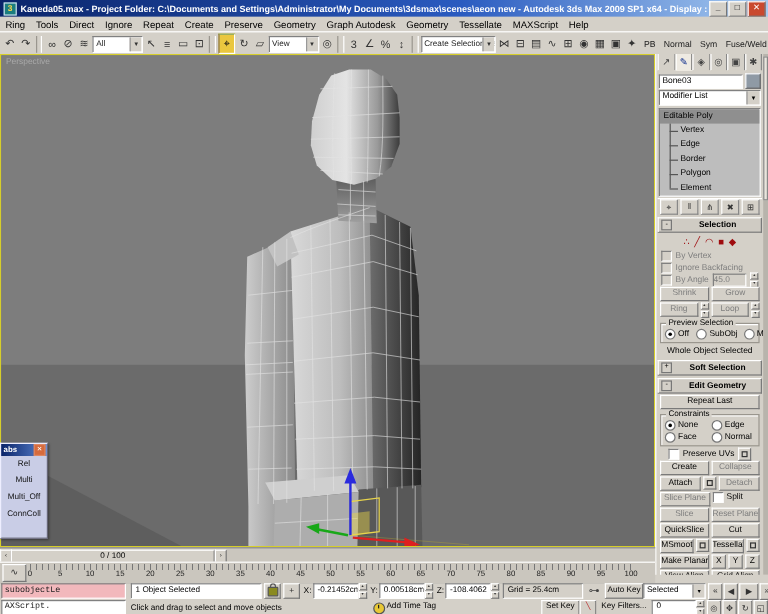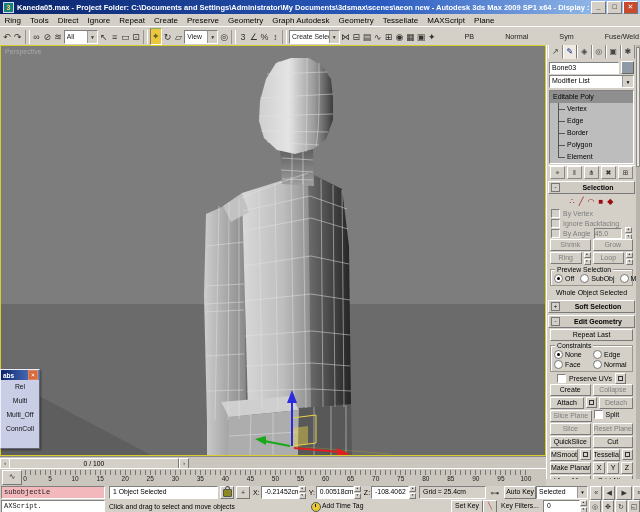--- a/index.html
+++ b/index.html
@@ -26,21 +26,21 @@
     background:#d4d0c8;border-top:1px solid #fff;border-bottom:1px solid #9a968e;padding-left:2px;gap:1px;}
   .toolbar span{display:inline-flex;align-items:center;justify-content:center;}
   .toolbar .tbi{width:13px;height:15px;font-size:9px;color:#333;}
   .toolbar .tbi.active{background:#eac73f;border:1px solid;border-color:#8a6 #fff #fff #875;color:#111;}
   .toolbar .t-sep{width:4px;height:14px;border-left:1px solid #9a968e;border-right:1px solid #fff;margin:0 1px;}
   .toolbar .t-dd{width:40px;height:12px;background:#fff;border:1px solid;border-color:#808080 #fff #fff #808080;
      font-size:6.8px;justify-content:flex-start;padding-left:2px;position:relative;color:#222;white-space:nowrap;overflow:hidden;}
   .toolbar .t-dd::after{content:"▼";position:absolute;right:0;top:0;bottom:0;width:9px;background:#d4d0c8;
      border-left:1px solid #999;font-size:5px;display:flex;align-items:center;justify-content:center;color:#333;}
   .toolbar span[data-name="named-selection-sets-field"]{width:62px;}
-  .toolbar .t-text{padding:0 3px;font-size:7.2px;color:#222;height:15px;margin-left:24px;}
+  .toolbar .t-text{padding:0 3px;font-size:7.2px;color:#222;height:15px;}
   
   .viewport{position:absolute;left:0;top:45px;width:546px;height:411px;border:1px solid #d6ce2a;box-sizing:border-box;background:#7d7d7d;}
   .viewport svg{position:absolute;left:0;top:0;}
   .vplabel{position:absolute;left:4px;top:2px;color:#a9a9a9;font-size:7px;}
   
   .absdlg{position:absolute;left:0px;top:369px;width:38px;height:78px;background:#c9cde6;
     border:1px solid;border-color:#eef #667 #667 #eef;box-shadow:1px 1px 2px rgba(0,0,0,.4);z-index:5;}
   .absdlg .dtitle{height:10px;background:linear-gradient(90deg,#0a246a,#5b84d0);display:flex;align-items:center;
     color:#fff;font-size:6.5px;font-weight:bold;padding-left:2px;}
   .absdlg .dclose{margin-left:auto;width:8px;height:8px;background:#d66a3c;color:#fff;font-size:5.5px;
@@ -159,21 +159,21 @@
       <span data-name="menu-item">Direct</span>
       <span data-name="menu-item">Ignore</span>
       <span data-name="menu-item">Repeat</span>
       <span data-name="menu-item">Create</span>
       <span data-name="menu-item">Preserve</span>
       <span data-name="menu-item">Geometry</span>
       <span data-name="menu-item">Graph Autodesk</span>
       <span data-name="menu-item">Geometry</span>
       <span data-name="menu-item">Tessellate</span>
       <span data-name="menu-item">MAXScript</span>
-      <span data-name="menu-item">Plane</span>
+      <span data-name="menu-item">Help</span>
     </div>
 
   <div class="toolbar" data-name="main-toolbar">
       <span data-name="undo-icon" class="tbi">↶</span>
       <span data-name="redo-icon" class="tbi">↷</span>
       <span data-name="toolbar-separator" class="t-sep"></span>
       <span data-name="select-and-link-icon" class="tbi">∞</span>
       <span data-name="unlink-selection-icon" class="tbi">⊘</span>
       <span data-name="bind-to-space-warp-icon" class="tbi">≋</span>
       <span data-name="selection-filter-dropdown" class="t-dd">All</span>

